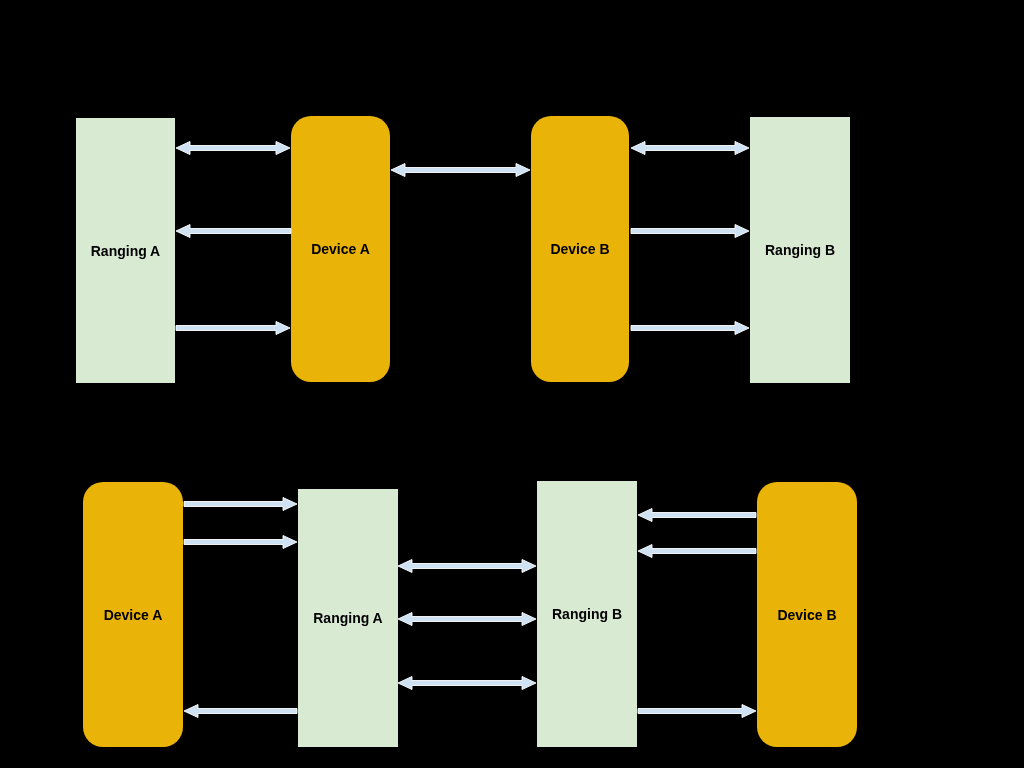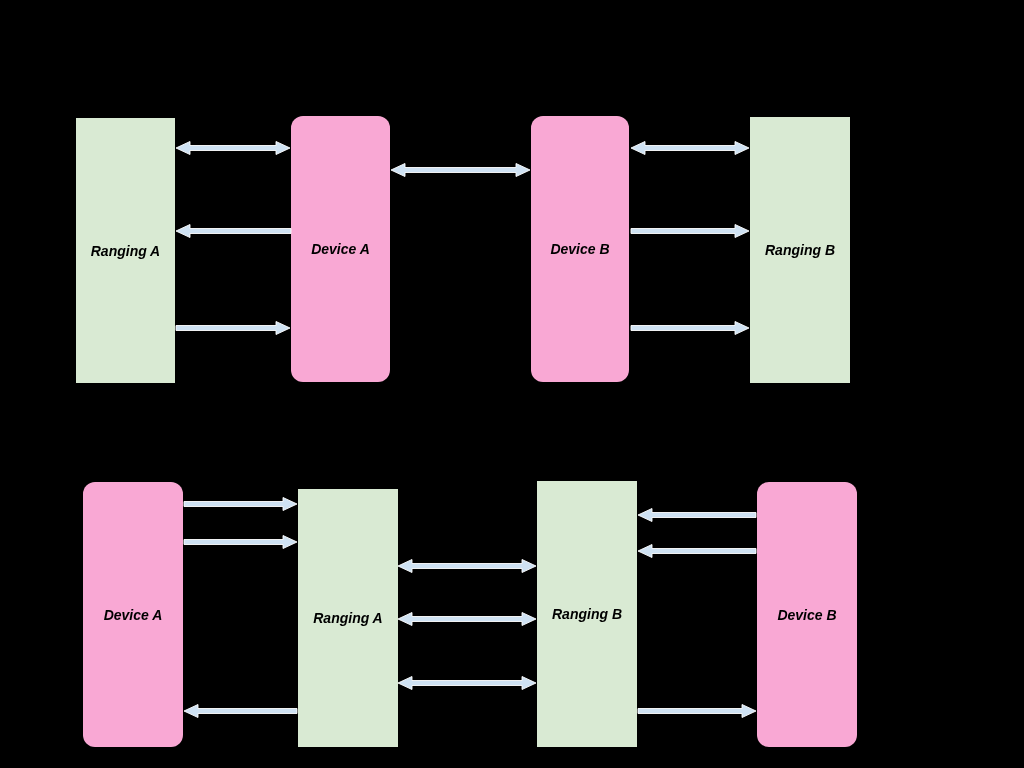--- a/index.html
+++ b/index.html
@@ -14,29 +14,28 @@
     background: #000000;
     overflow: hidden;
     font-family: "Liberation Sans", sans-serif;
   }
   .node {
     position: absolute;
     display: flex;
     align-items: center;
     justify-content: center;
     box-sizing: border-box;
-    font-style: italic;
   }
   .node-ranging {
     background: #d9ead3;
     border-radius: 0;
   }
   .node-device {
-    background: #f9a8d4;
-    border-radius: 12px;
+    background: #eab308;
+    border-radius: 20px;
   }
   .node-label {
     color: #000000;
     font-size: 14px;
     font-weight: bold;
     white-space: nowrap;
     text-align: center;
   }
   
   .t-ranging-a { left: 76px;  top: 118px; width: 99px;  height: 265px; }

